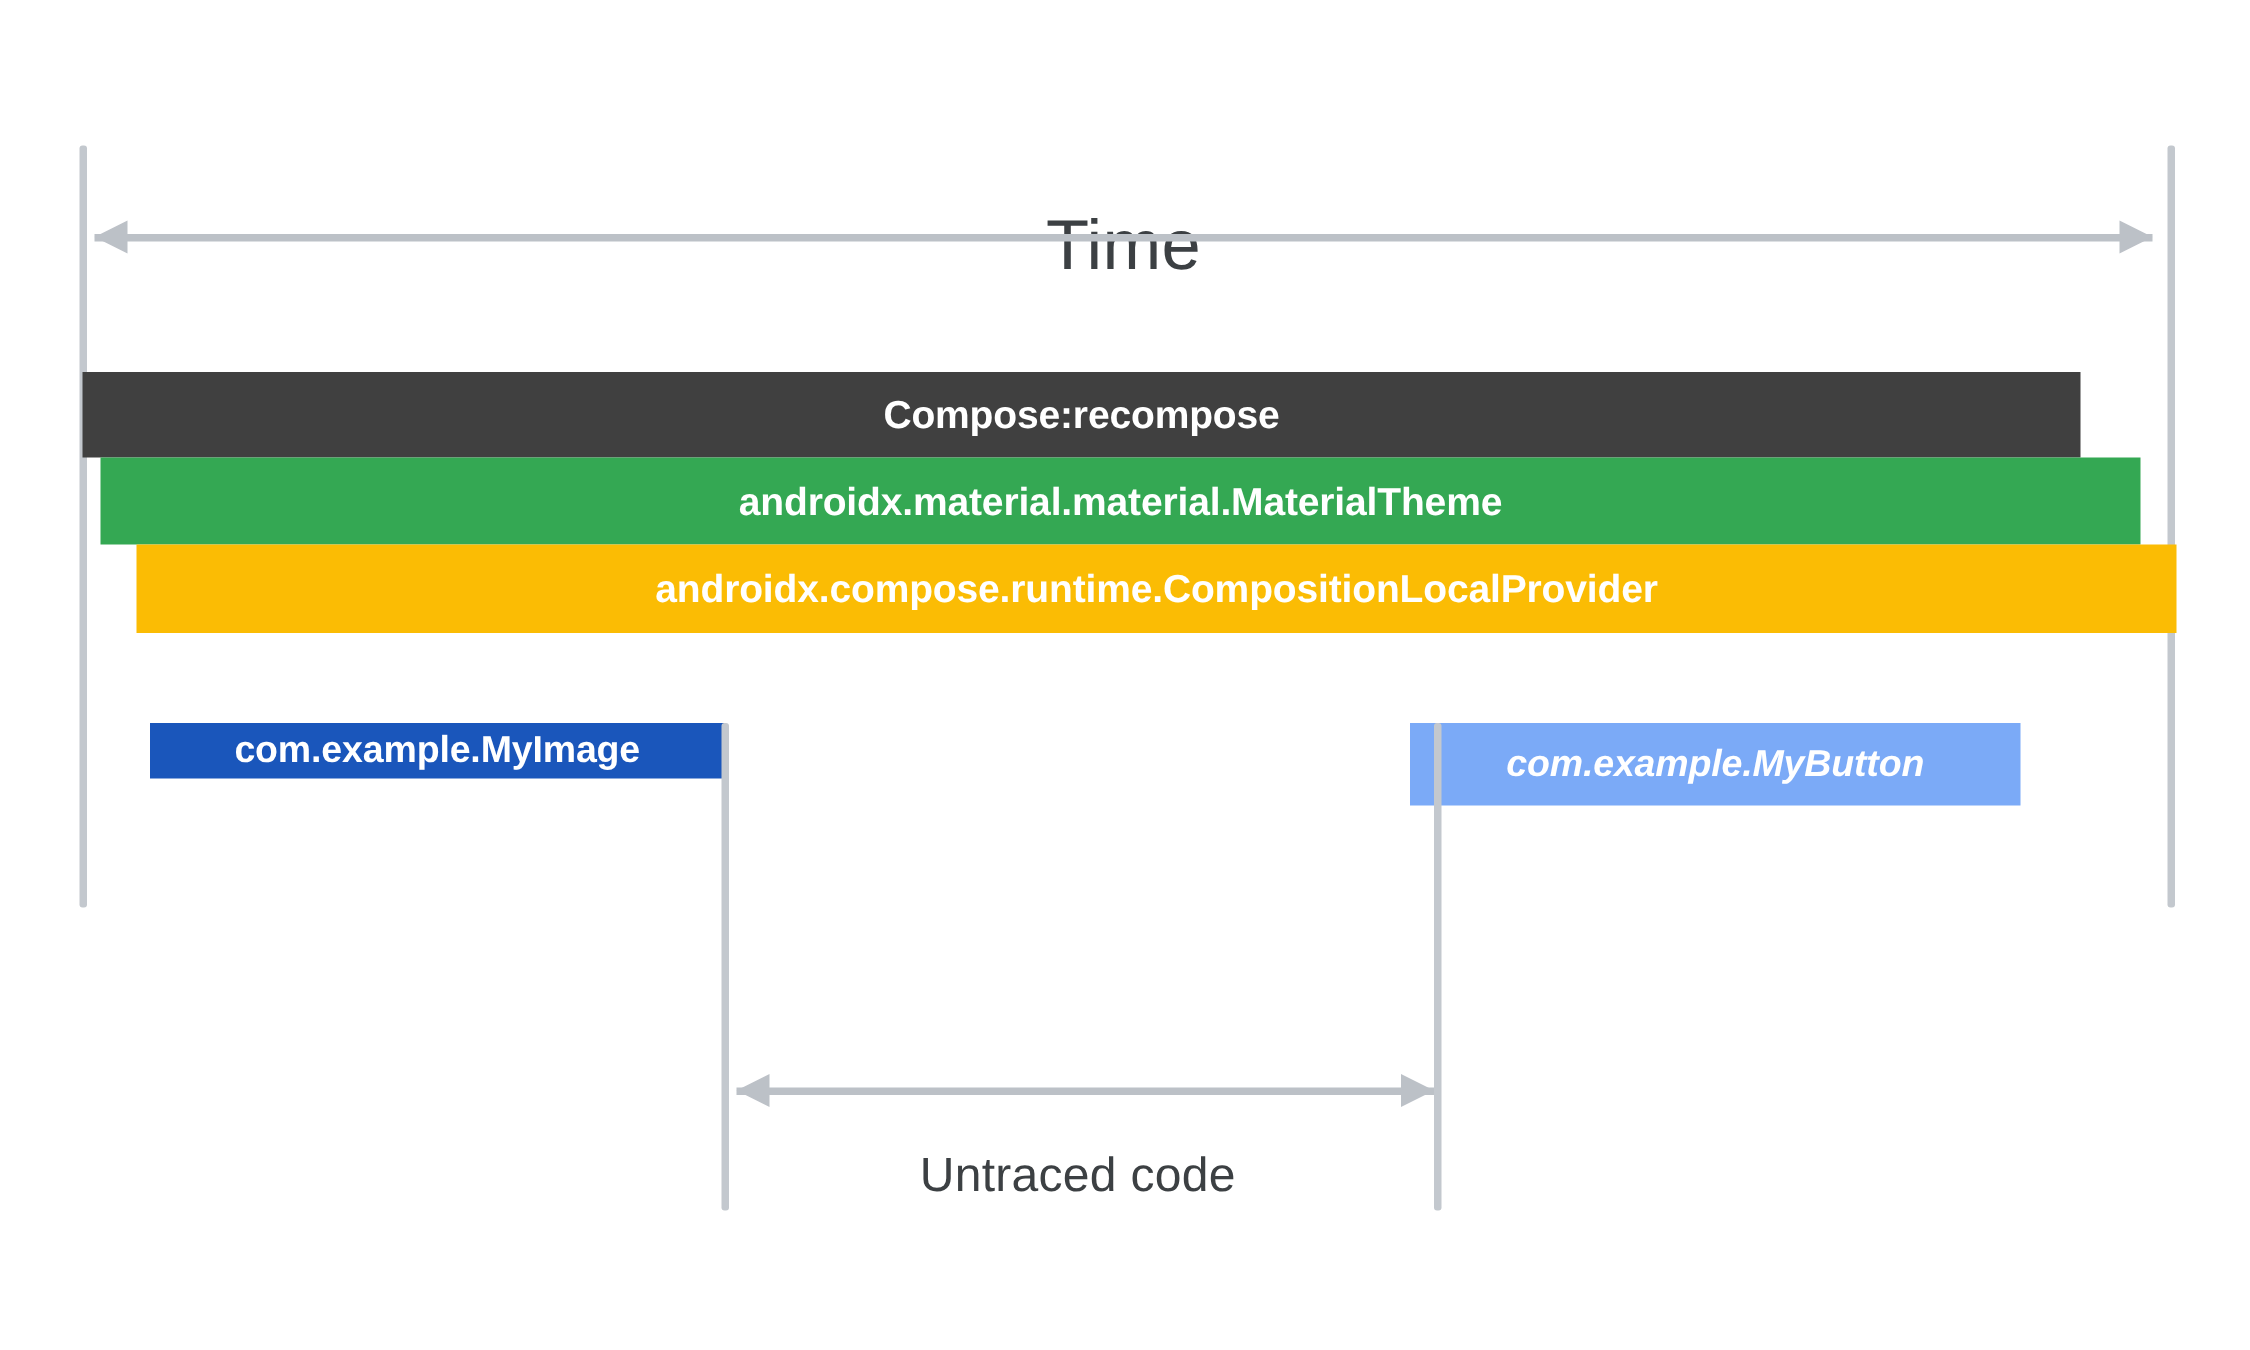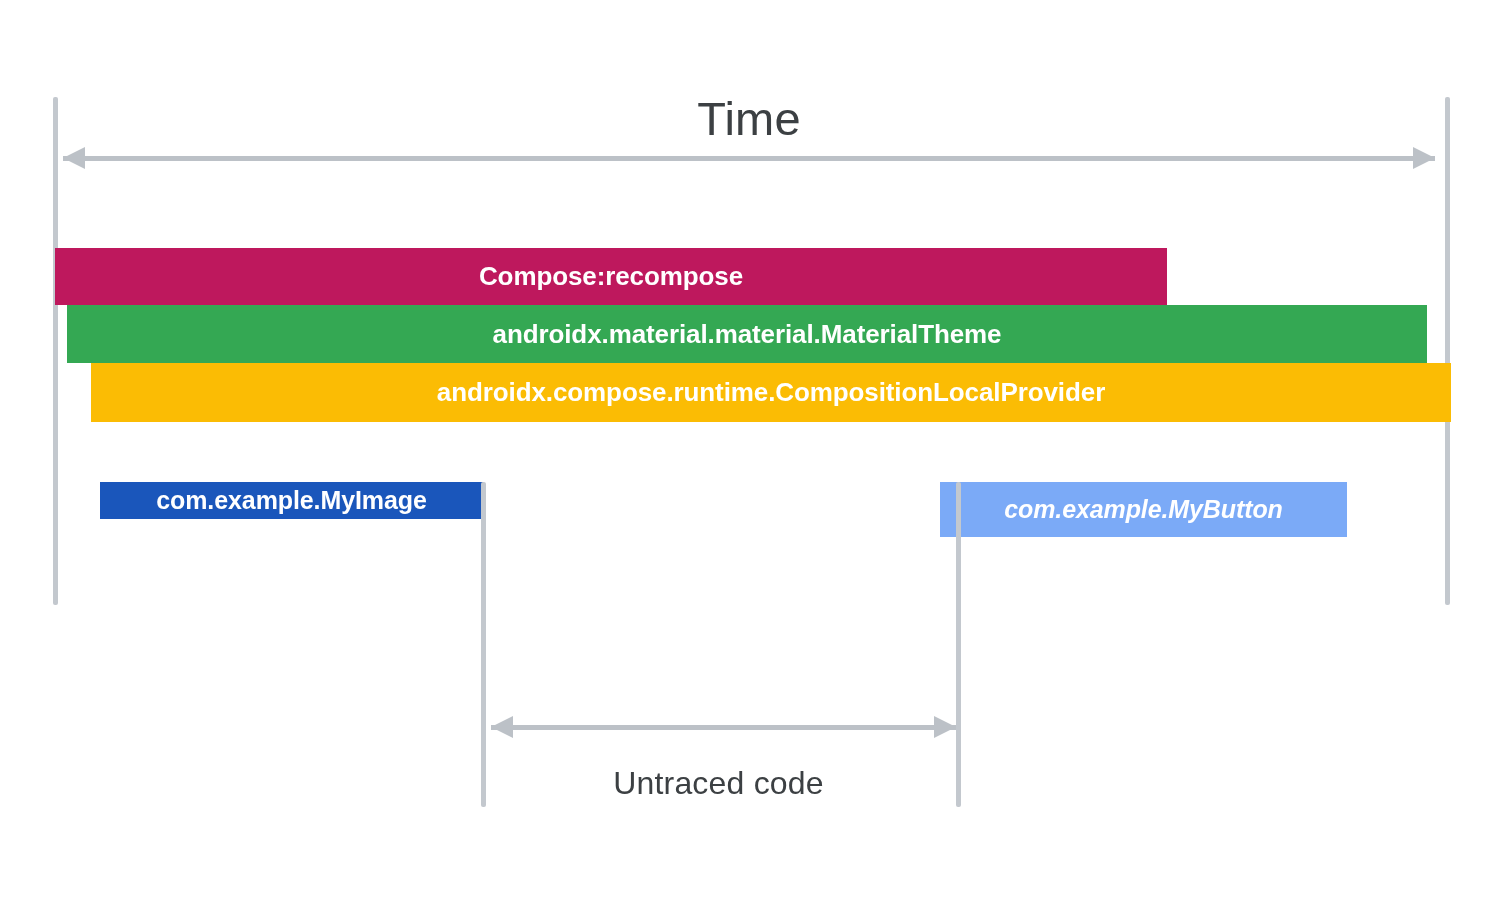--- a/index.html
+++ b/index.html
@@ -65,20 +65,21 @@
     position: absolute;
     text-align: center;
     color: #3c4043;
     font-weight: 400;
     letter-spacing: 0.2px;
     white-space: nowrap;
   }
   #time-title {
     font-size: 47px;
     line-height: 52px;
+    margin-top: 44px;
   }
   #untraced-title {
     font-size: 32px;
     line-height: 52px;
   }
 
   
   .bar {
     position: absolute;
     display: flex;
@@ -104,21 +105,21 @@
   <div class="vrule" style="left:1445px; top:97px; height:508px;"></div>
 
   <div class="heading" id="time-title" style="left:53px; top:93px; width:1392px;">Time</div>
 
   <div class="arrow-row" style="left:63px; top:149px; width:1372px;">
     <div class="arrow-shaft"></div>
     <div class="arrow-head left"></div>
     <div class="arrow-head right"></div>
   </div>
 
-  <div class="bar" style="left:55px; top:248px; width:1112px; height:57px; background:#be185d;">
+  <div class="bar" style="left:55px; top:248px; width:1332px; height:57px; background:#404040;">
     <span>Compose:recompose</span>
   </div>
 
   <div class="bar" style="left:67px; top:305px; width:1360px; height:58px; background:#34a853;">
     <span>androidx.material.material.MaterialTheme</span>
   </div>
 
   <div class="bar" style="left:67px; top:363px; width:1360px; height:59px; background:#fbbc04;margin-left:24px;">
     <span>androidx.compose.runtime.CompositionLocalProvider</span>
   </div>

